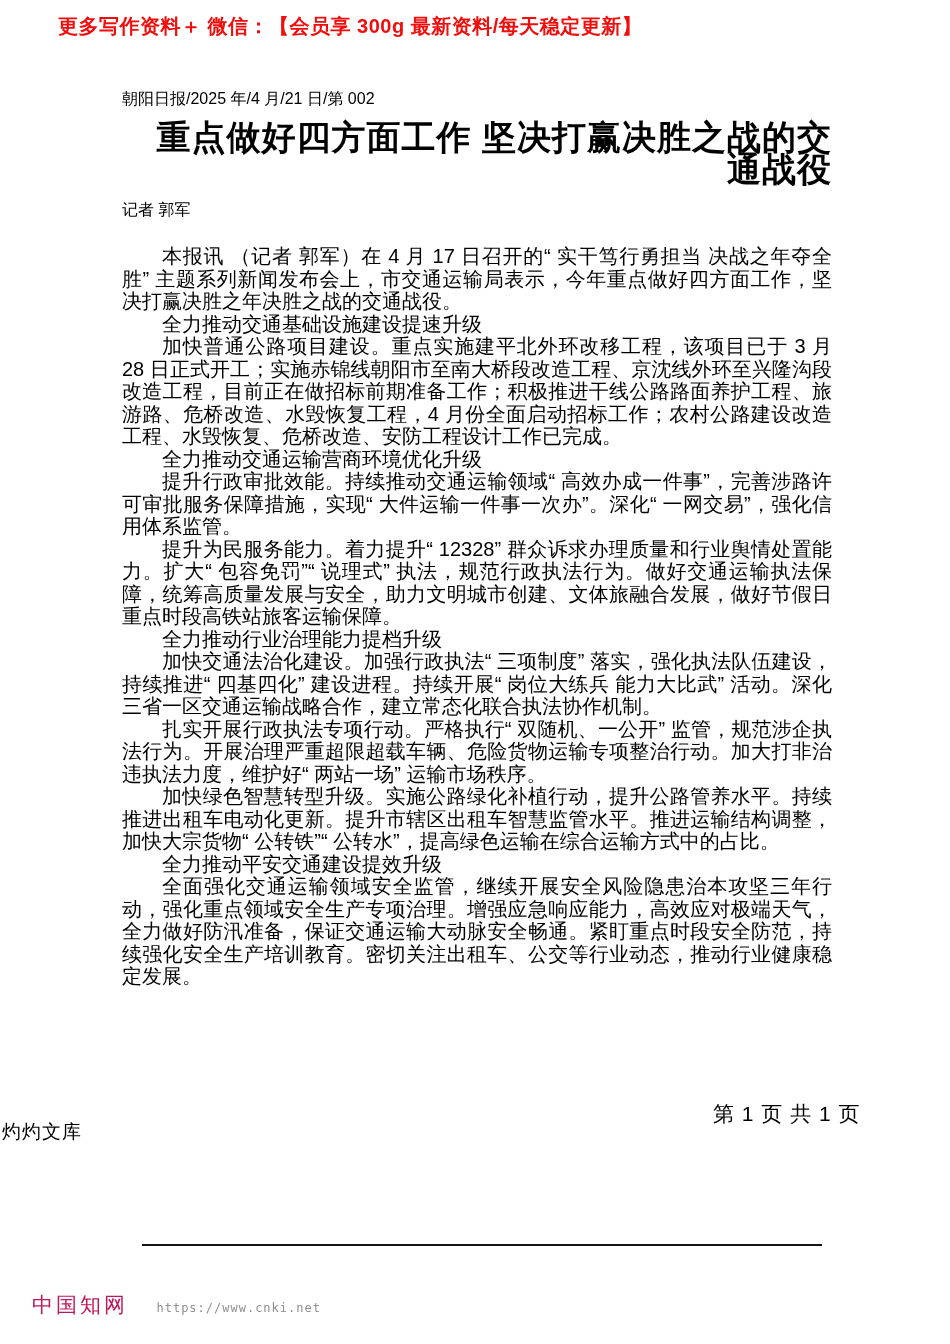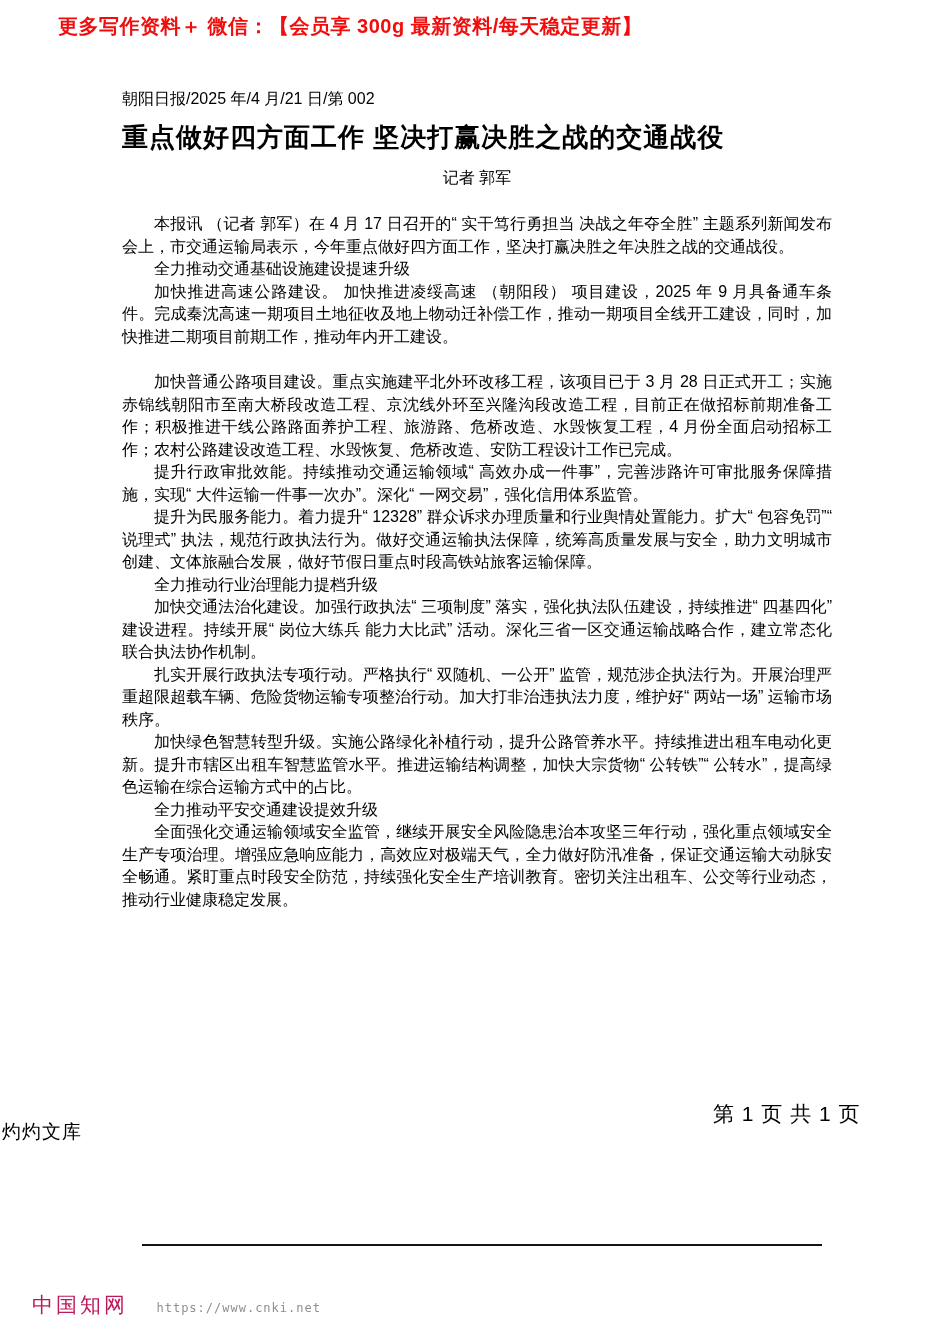--- a/index.html
+++ b/index.html
@@ -16,31 +16,31 @@
     font-size:20px;font-weight:700;
     letter-spacing:.5px;
     white-space:nowrap;
   }
   .doc{
     position:absolute;left:122px;top:86px;width:710px;
   }
   .meta{font-size:16px;line-height:25px;}
   .title{
     margin:10px 0 14px 0;
-    font-size:26px;font-weight:700;
-    text-align:left;letter-spacing:1px;
+    font-size:34px;font-weight:700;
+    text-align:right;letter-spacing:1px;
     line-height:32px;
   }
   .byline{
-    text-align:center;font-size:16px;line-height:22px;
+    font-size:16px;line-height:22px;
     margin:2px 0 24px 0;
   }
   .body p{
     margin:0;
-    font-size:16px;line-height:22.5px;
+    font-size:20px;line-height:22.5px;
     text-align:justify;text-indent:2em;
   }
   .body p.gap-after{margin-bottom:23px;}
   .page-indicator{
     position:absolute;left:713px;top:1100px;
     font-size:21px;letter-spacing:1px;
   }
   .library{
     position:absolute;left:2px;top:1119px;
     font-size:19px;letter-spacing:1px;
@@ -73,22 +73,22 @@
       <div>朝阳日报/2025 年/4 月/21 日/第 002</div>
     </div>
 
     <h1 class="title">重点做好四方面工作  坚决打赢决胜之战的交通战役</h1>
 
     <div class="byline">记者 郭军</div>
 
     <div class="body">
       <p>本报讯 （记者 郭军）在 4 月 17 日召开的“ 实干笃行勇担当 决战之年夺全胜” 主题系列新闻发布会上，市交通运输局表示，今年重点做好四方面工作，坚决打赢决胜之年决胜之战的交通战役。</p>
       <p>全力推动交通基础设施建设提速升级</p>
-      <p class="gap-after">加快推进高速公路建设。 加快推进凌绥高速 （朝阳段） 项目建设，2025 年 9 月具备通车条件。完成秦沈高速一期项目土地征收及地上物动迁补偿工作，推动一期项目全线开工建设，同时，加快推进二期项目前期工作，推动年内开工建设。</p>
       <p>加快普通公路项目建设。重点实施建平北外环改移工程，该项目已于 3 月 28 日正式开工；实施赤锦线朝阳市至南大桥段改造工程、京沈线外环至兴隆沟段改造工程，目前正在做招标前期准备工作；积极推进干线公路路面养护工程、旅游路、危桥改造、水毁恢复工程，4 月份全面启动招标工作；农村公路建设改造工程、水毁恢复、危桥改造、安防工程设计工作已完成。</p>
+      <p>全力推动交通运输营商环境优化升级</p>
       <p>提升行政审批效能。持续推动交通运输领域“ 高效办成一件事”，完善涉路许可审批服务保障措施，实现“ 大件运输一件事一次办”。深化“ 一网交易”，强化信用体系监管。</p>
       <p>提升为民服务能力。着力提升“ 12328” 群众诉求办理质量和行业舆情处置能力。扩大“ 包容免罚”“ 说理式” 执法，规范行政执法行为。做好交通运输执法保障，统筹高质量发展与安全，助力文明城市创建、文体旅融合发展，做好节假日重点时段高铁站旅客运输保障。</p>
       <p>全力推动行业治理能力提档升级</p>
       <p>加快交通法治化建设。加强行政执法“ 三项制度” 落实，强化执法队伍建设，持续推进“ 四基四化” 建设进程。持续开展“ 岗位大练兵 能力大比武” 活动。深化三省一区交通运输战略合作，建立常态化联合执法协作机制。</p>
       <p>扎实开展行政执法专项行动。严格执行“ 双随机、一公开” 监管，规范涉企执法行为。开展治理严重超限超载车辆、危险货物运输专项整治行动。加大打非治违执法力度，维护好“ 两站一场” 运输市场秩序。</p>
       <p>加快绿色智慧转型升级。实施公路绿化补植行动，提升公路管养水平。持续推进出租车电动化更新。提升市辖区出租车智慧监管水平。推进运输结构调整，加快大宗货物“ 公转铁”“ 公转水”，提高绿色运输在综合运输方式中的占比。</p>
       <p>全力推动平安交通建设提效升级</p>
       <p>全面强化交通运输领域安全监管，继续开展安全风险隐患治本攻坚三年行动，强化重点领域安全生产专项治理。增强应急响应能力，高效应对极端天气，全力做好防汛准备，保证交通运输大动脉安全畅通。紧盯重点时段安全防范，持续强化安全生产培训教育。密切关注出租车、公交等行业动态，推动行业健康稳定发展。</p>
     </div>
   </div>

